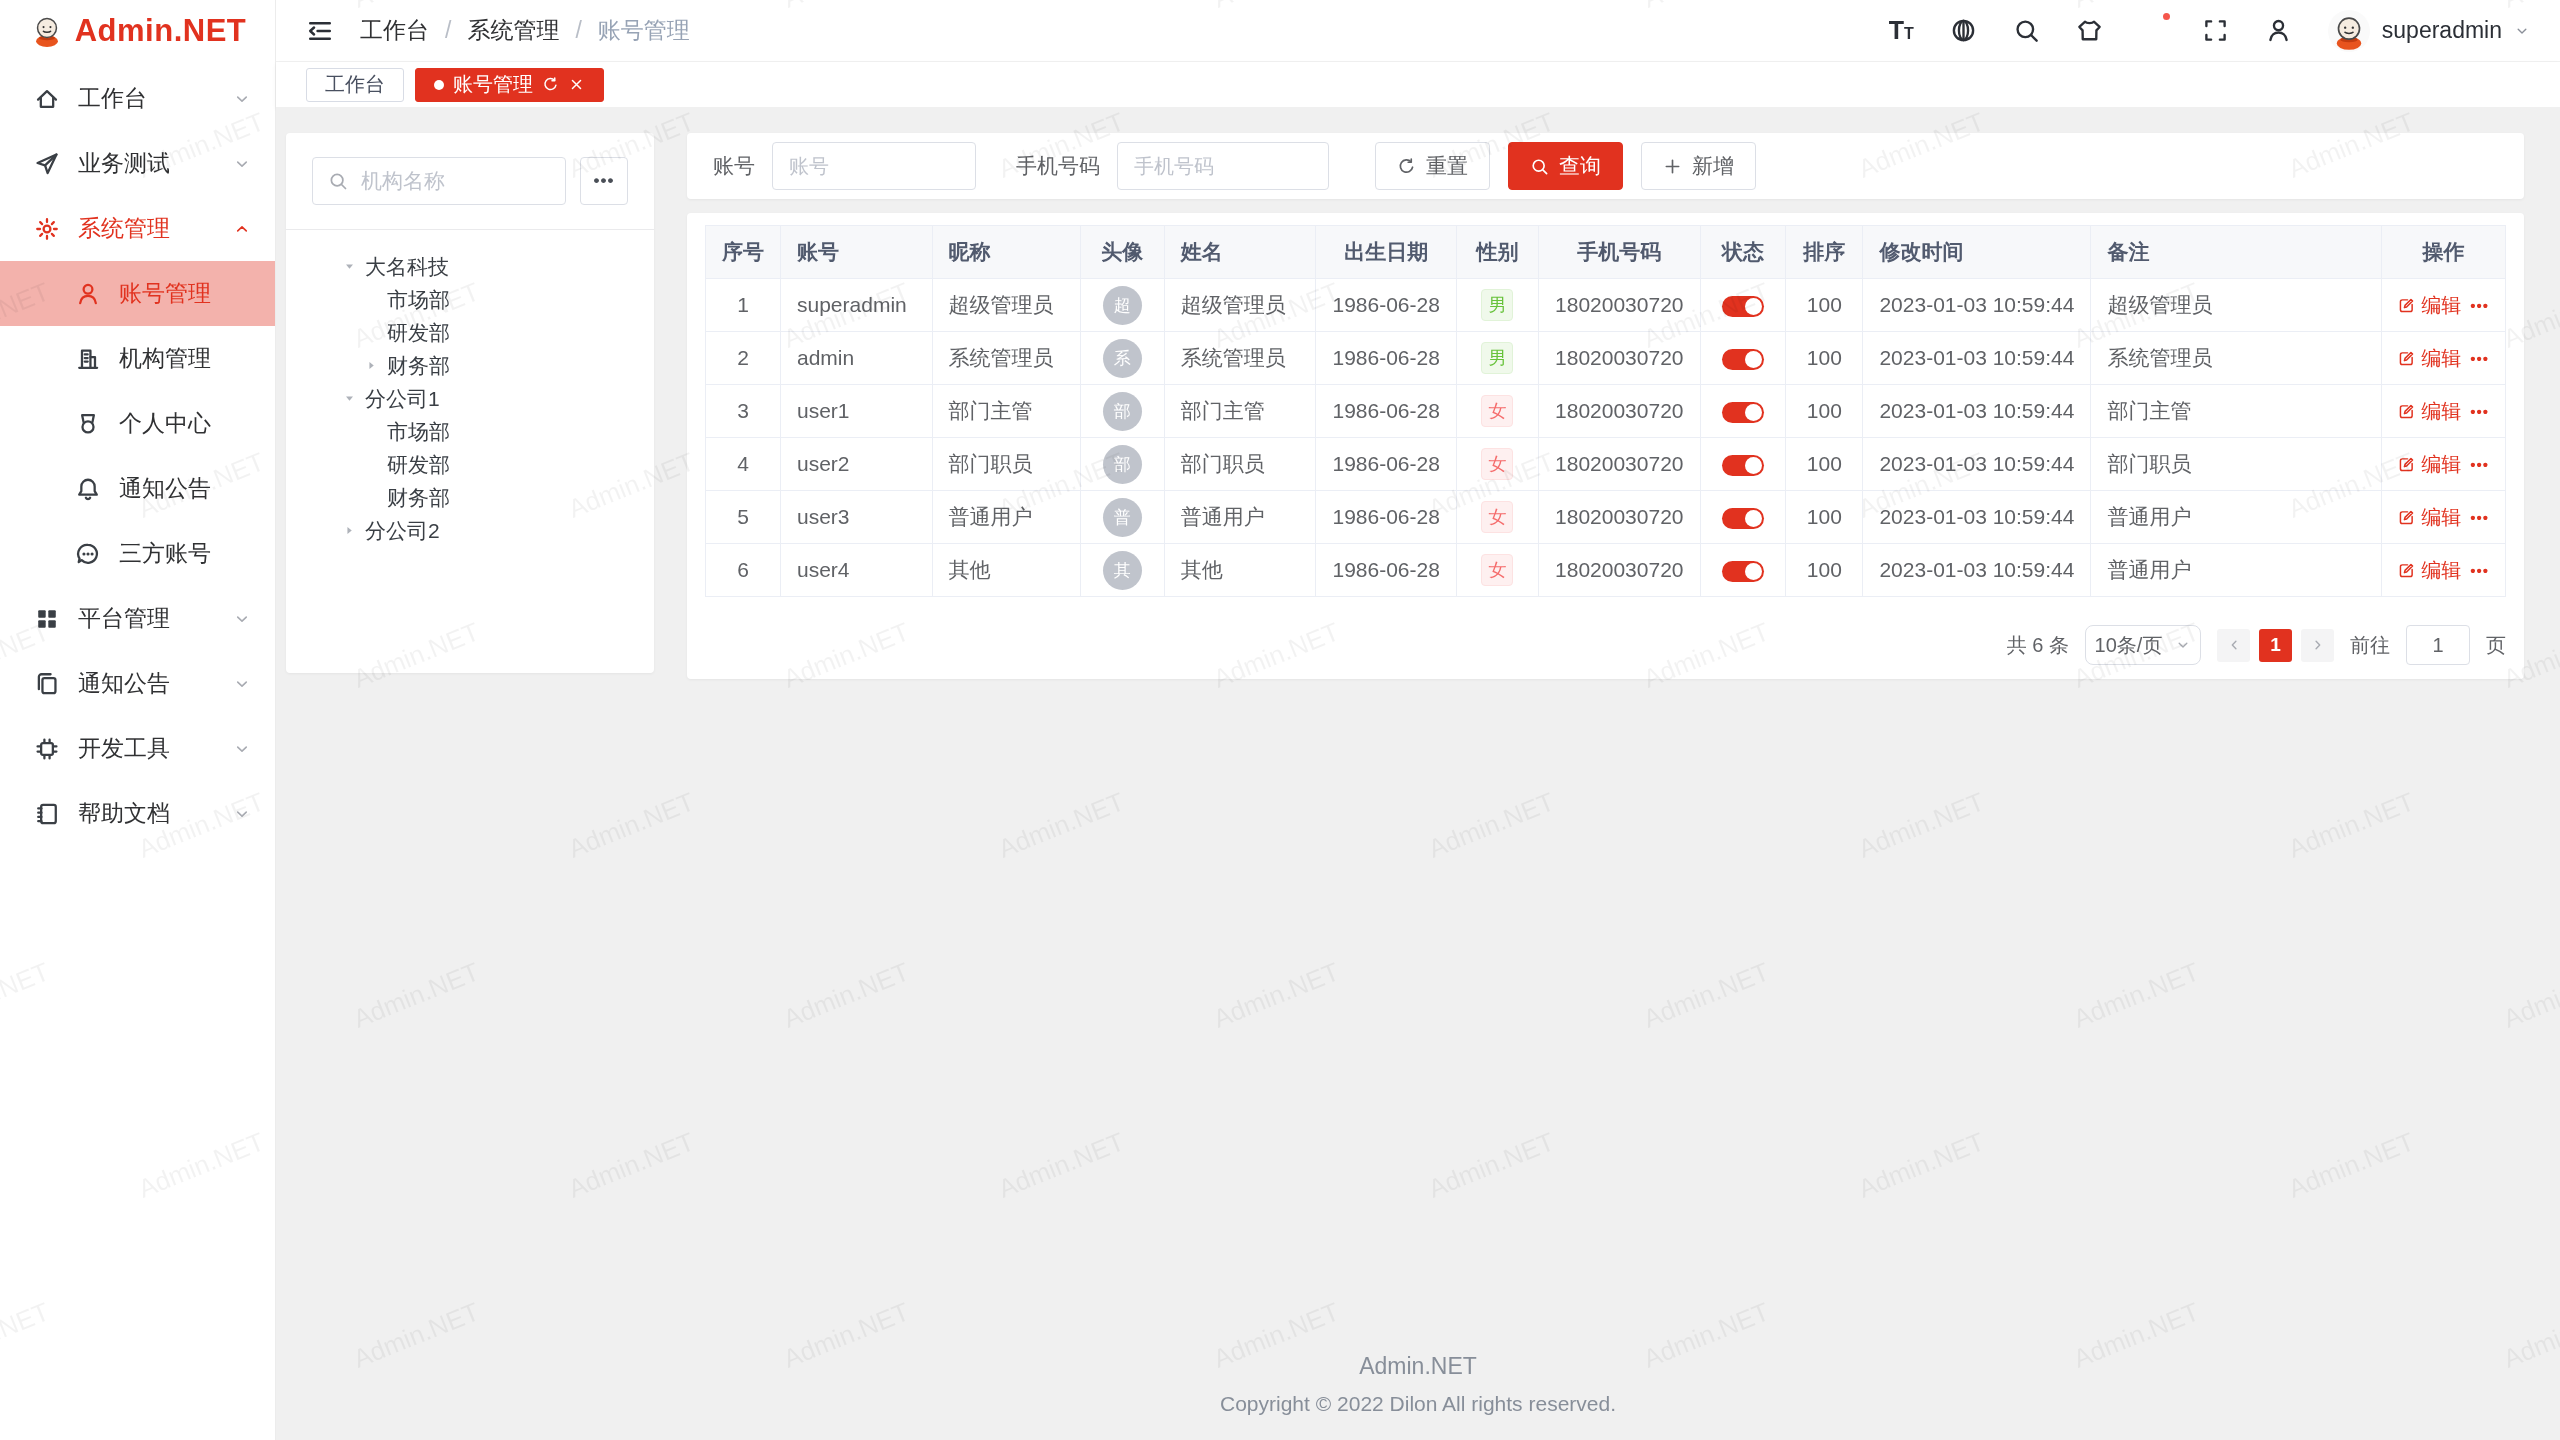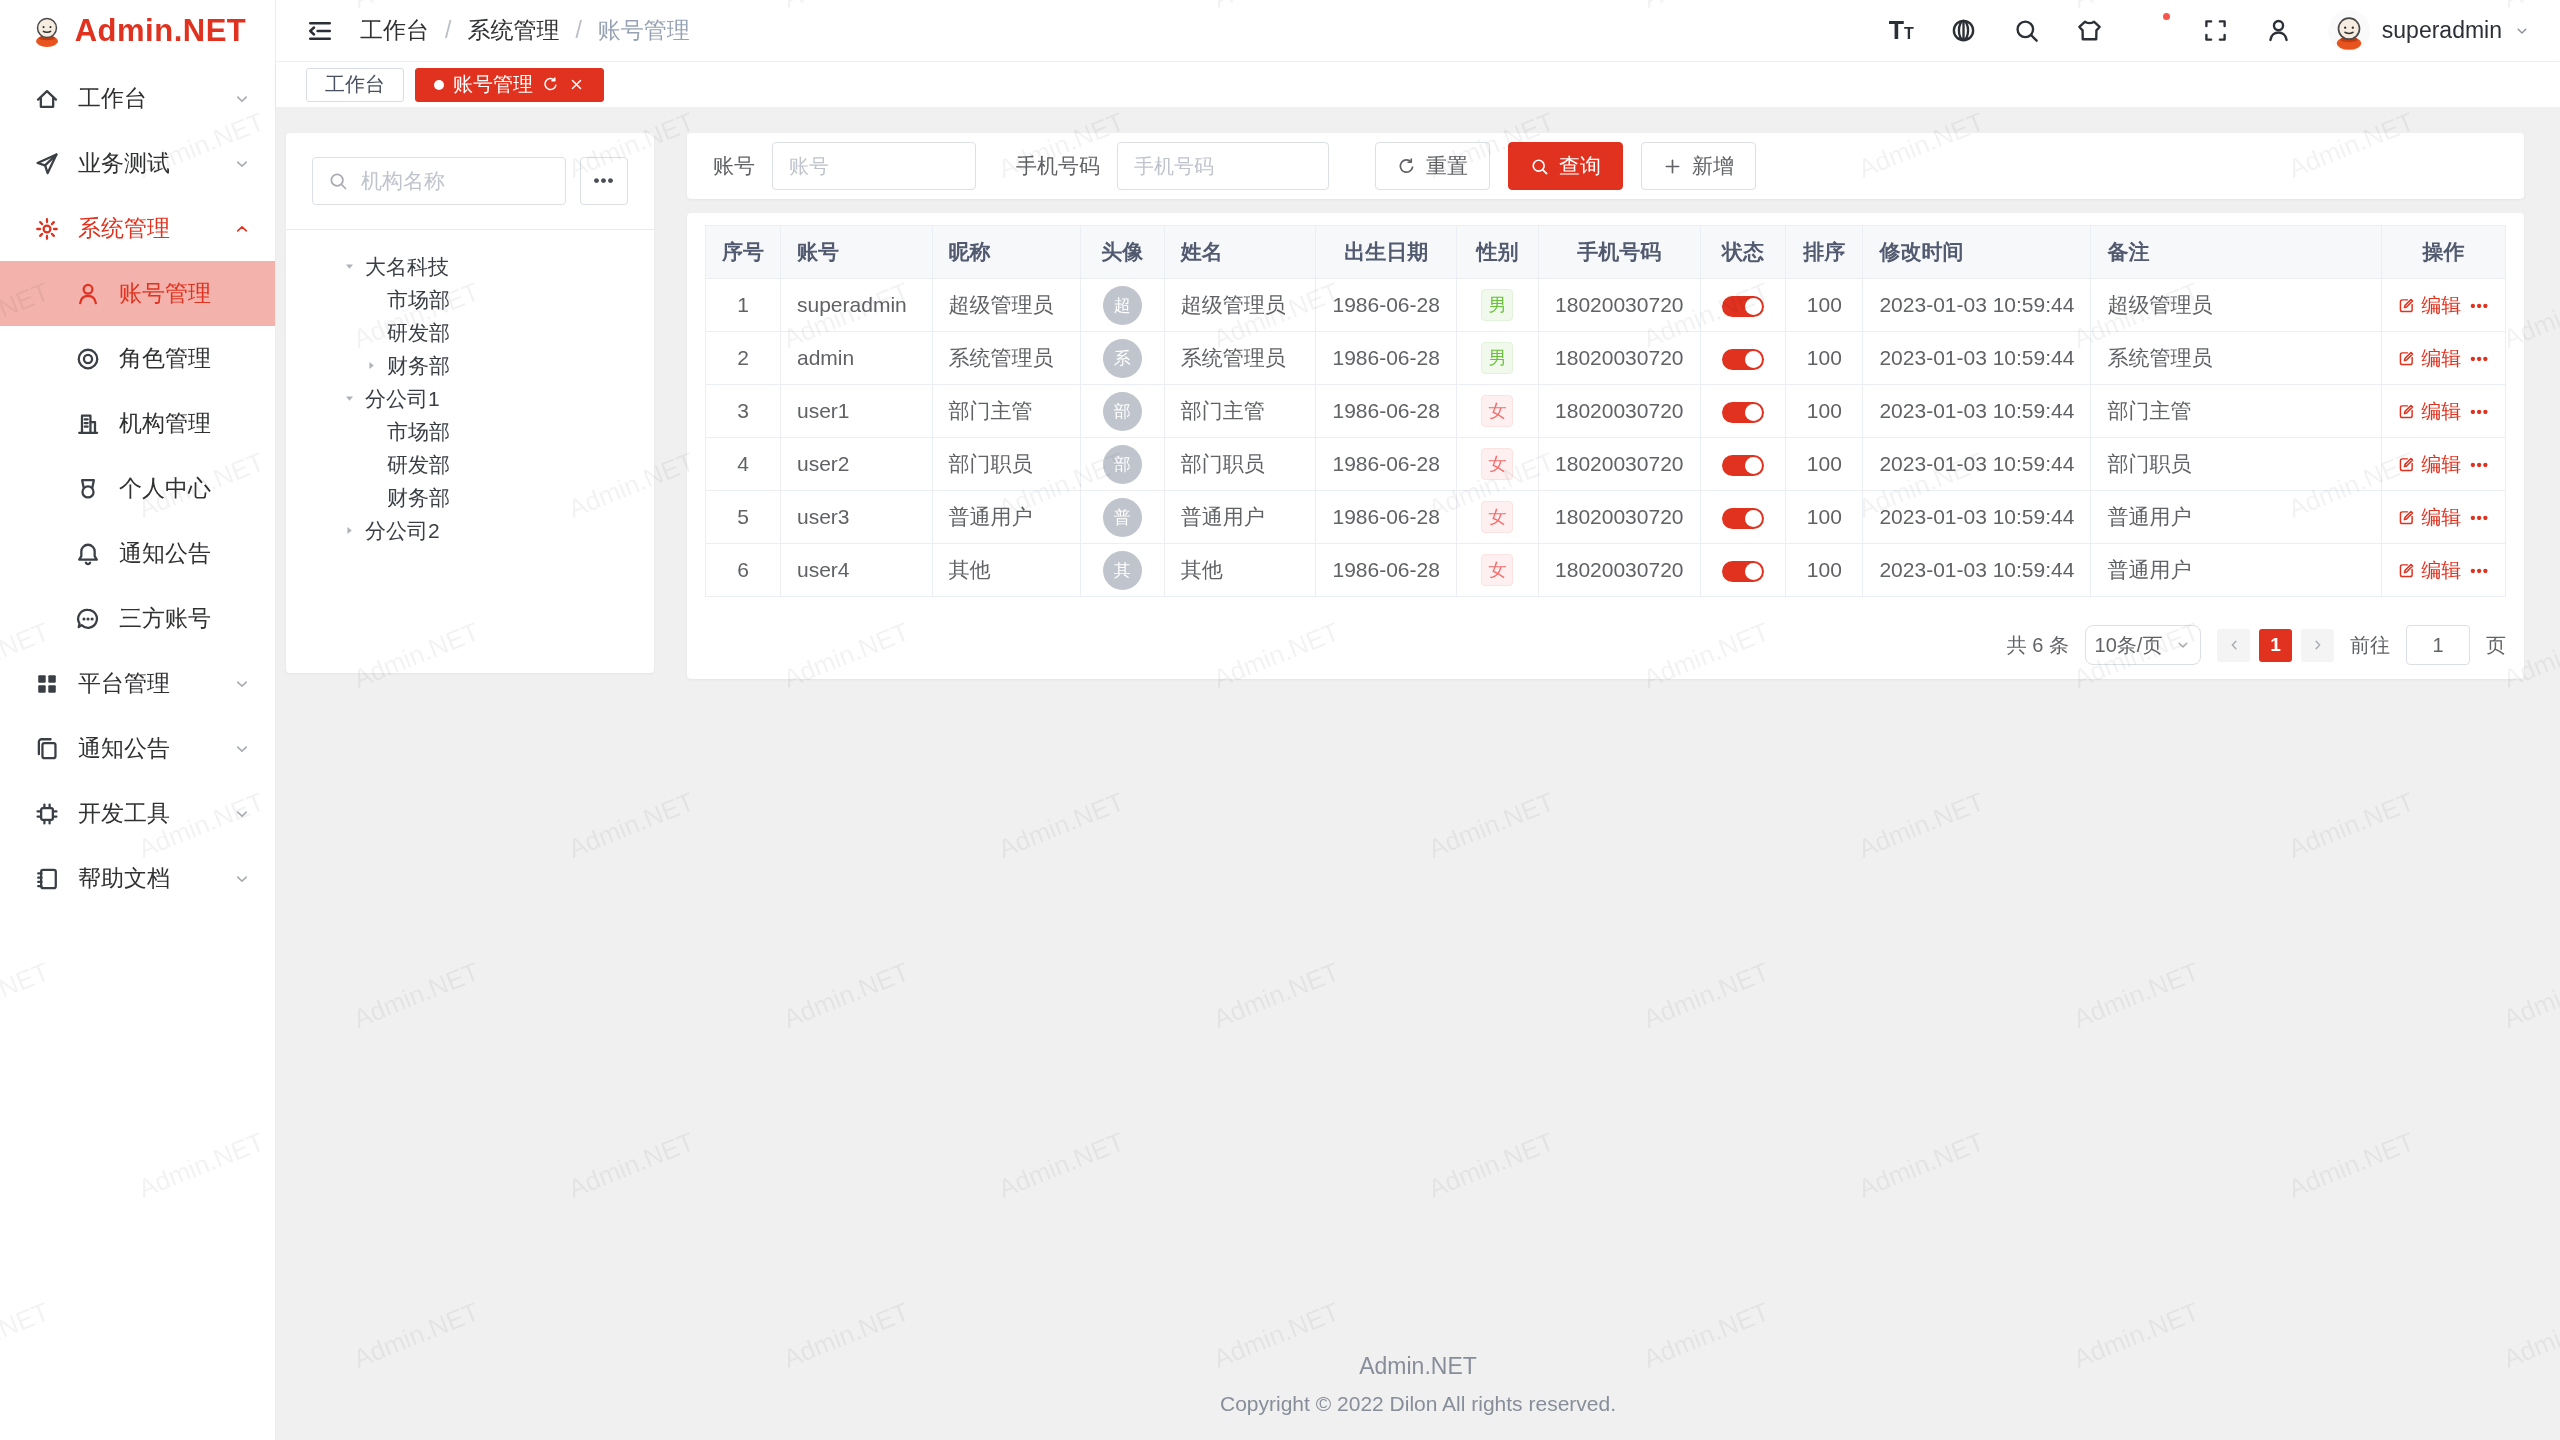--- a/index.html
+++ b/index.html
@@ -247,29 +247,20 @@
         </span>
       </div>
       <div class="menu-item submenu-item active">
         <span class="mi-icon">
           <svg viewBox="0 0 16 16" width="26" height="26" fill="none" stroke="currentColor" stroke-width="1.4" stroke-linecap="round" stroke-linejoin="round">
             <circle cx="8" cy="5.1" r="2.7"></circle>
             <path d="M3.2 13.6c.5-3.1 2.7-4.4 4.8-4.4s4.3 1.3 4.8 4.4"></path>
           </svg>
         </span>
         <span class="mi-label">账号管理</span>
-      </div>
-      <div class="menu-item submenu-item">
-        <span class="mi-icon">
-          <svg viewBox="0 0 16 16" width="26" height="26" fill="none" stroke="currentColor" stroke-width="1.4" stroke-linecap="round" stroke-linejoin="round">
-            <circle cx="8" cy="8" r="5.7"></circle>
-            <circle cx="8" cy="8" r="2.5"></circle>
-          </svg>
-        </span>
-        <span class="mi-label">角色管理</span>
       </div>
       <div class="menu-item submenu-item">
         <span class="mi-icon">
           <svg viewBox="0 0 16 16" width="26" height="26" fill="none" stroke="currentColor" stroke-width="1.4" stroke-linecap="round" stroke-linejoin="round">
             <path d="M4.3 13.4V2.9h5.2v10.5"></path>
             <path d="M9.5 6.8h2.8v6.6"></path>
             <path d="M2.6 13.4h11"></path>
             <path d="M6 5.2h1.8M6 7.4h1.8M6 9.6h1.8"></path>
           </svg>
         </span>

